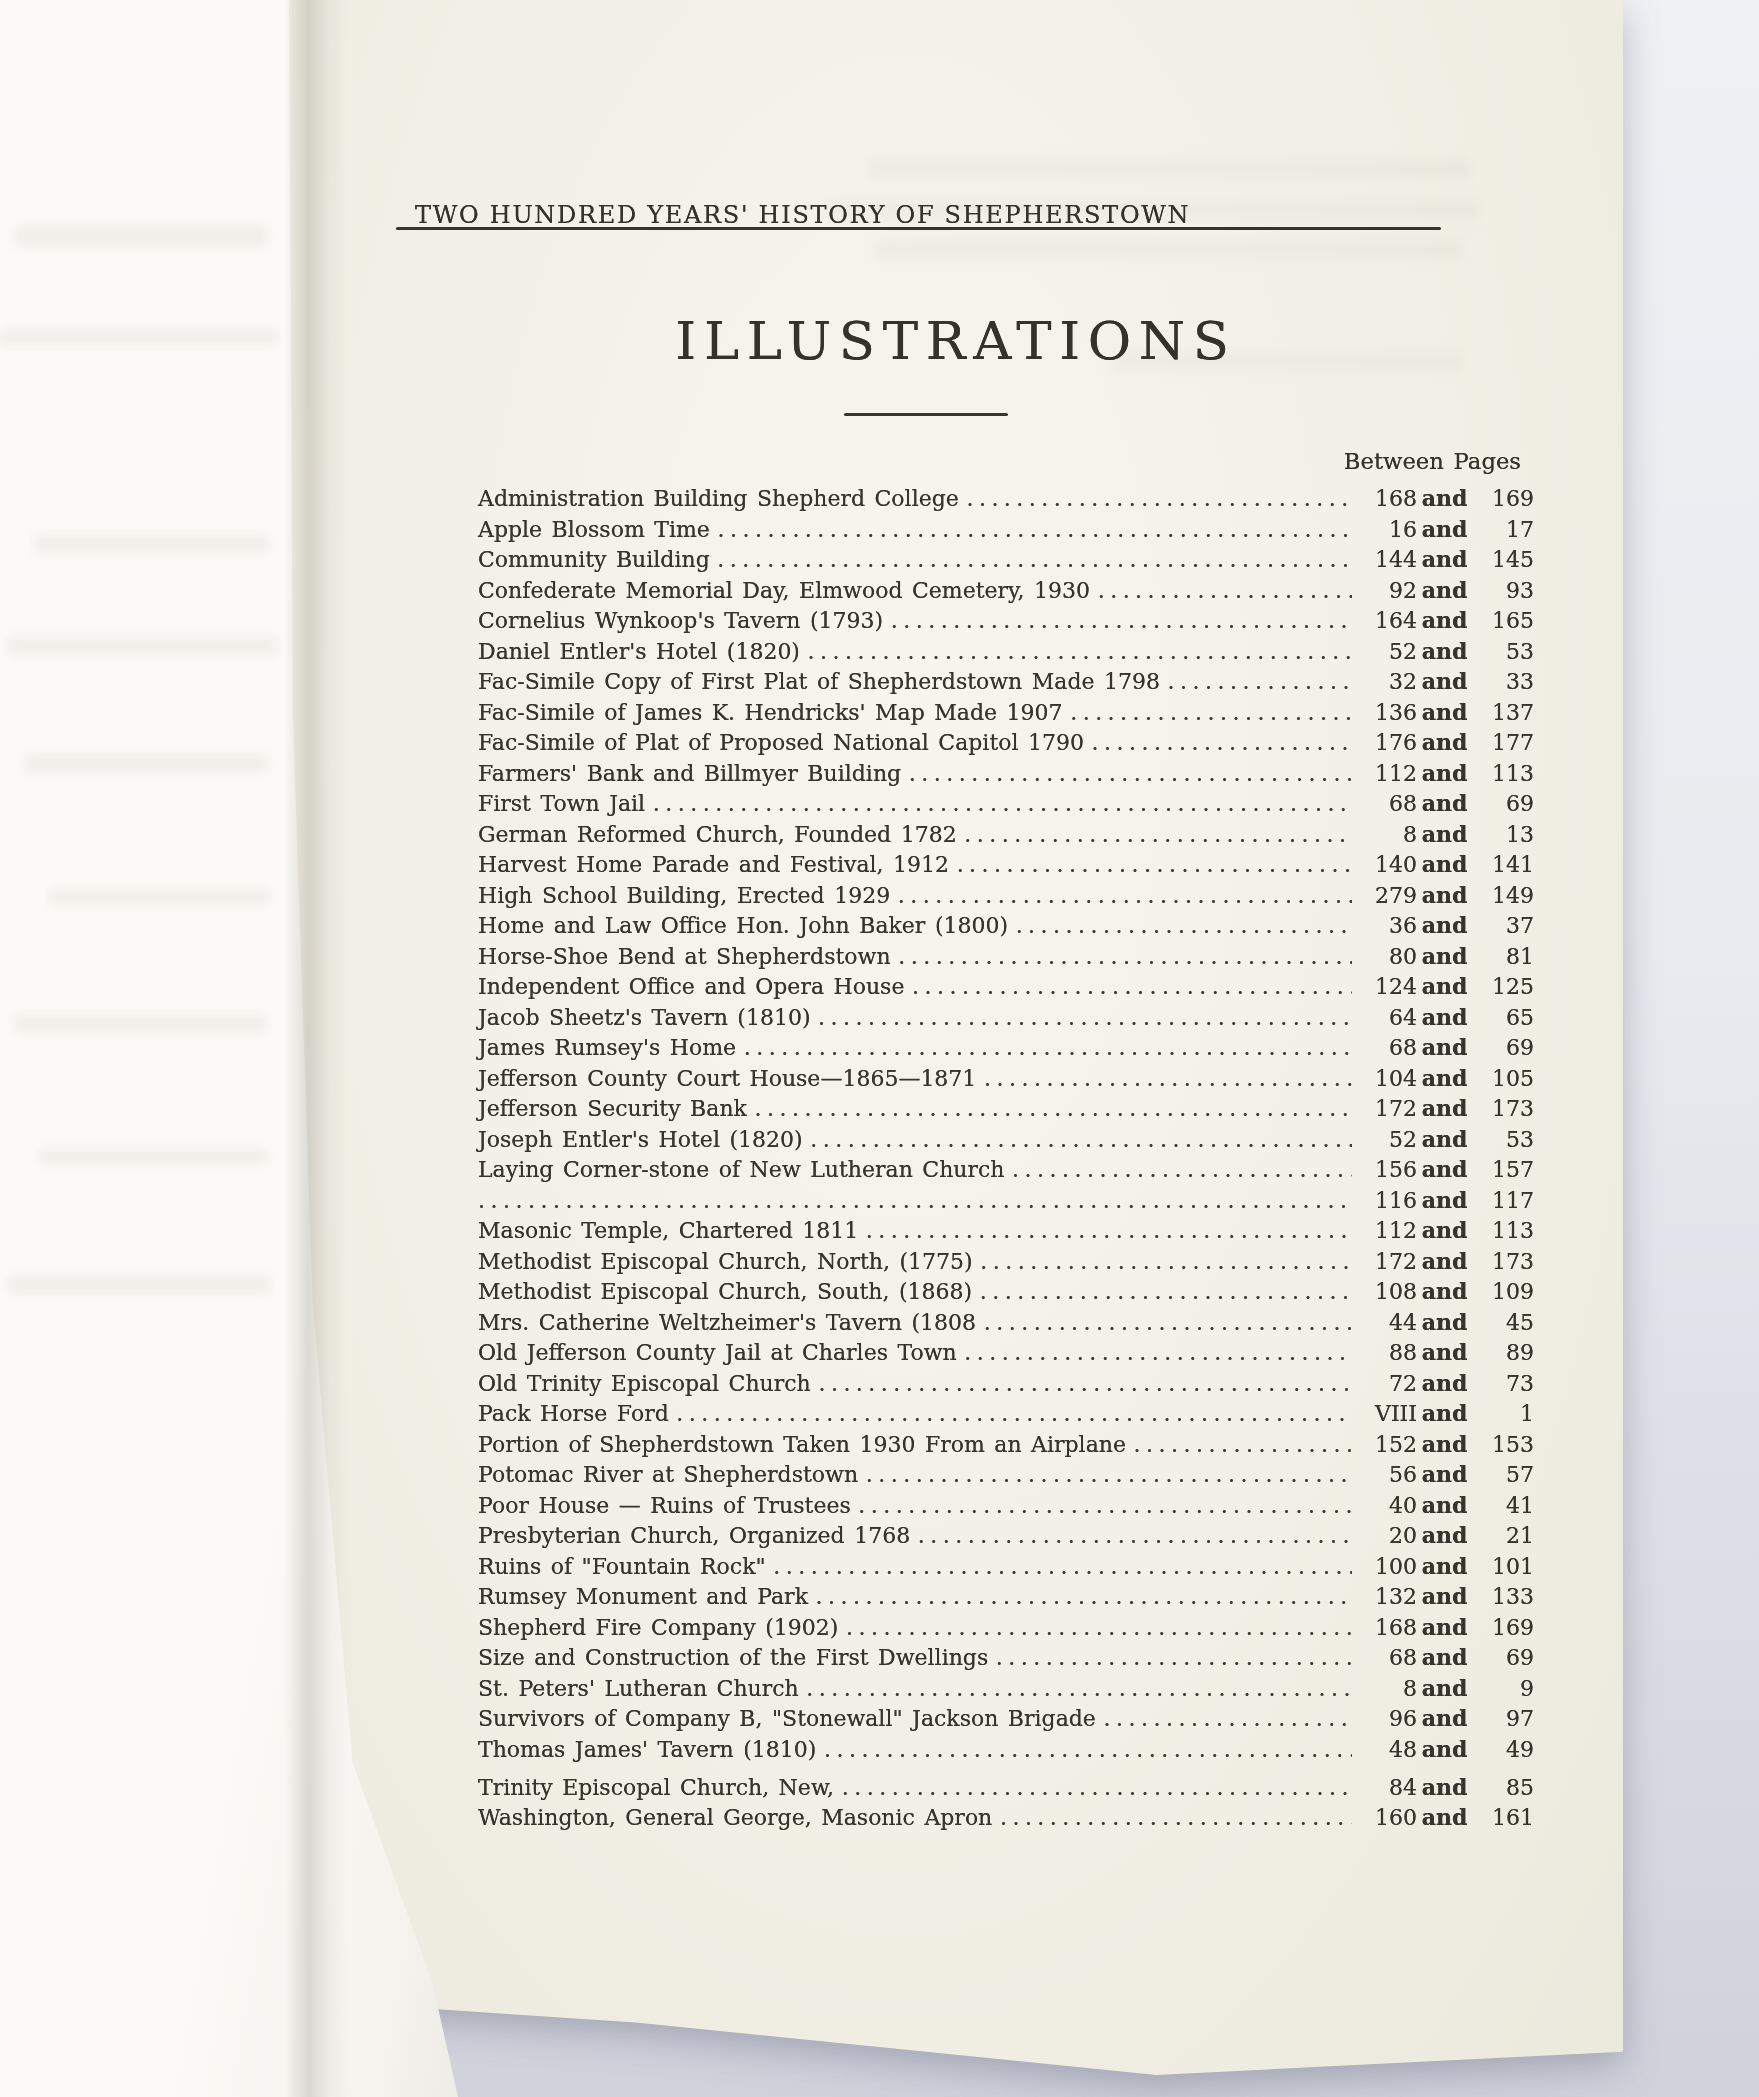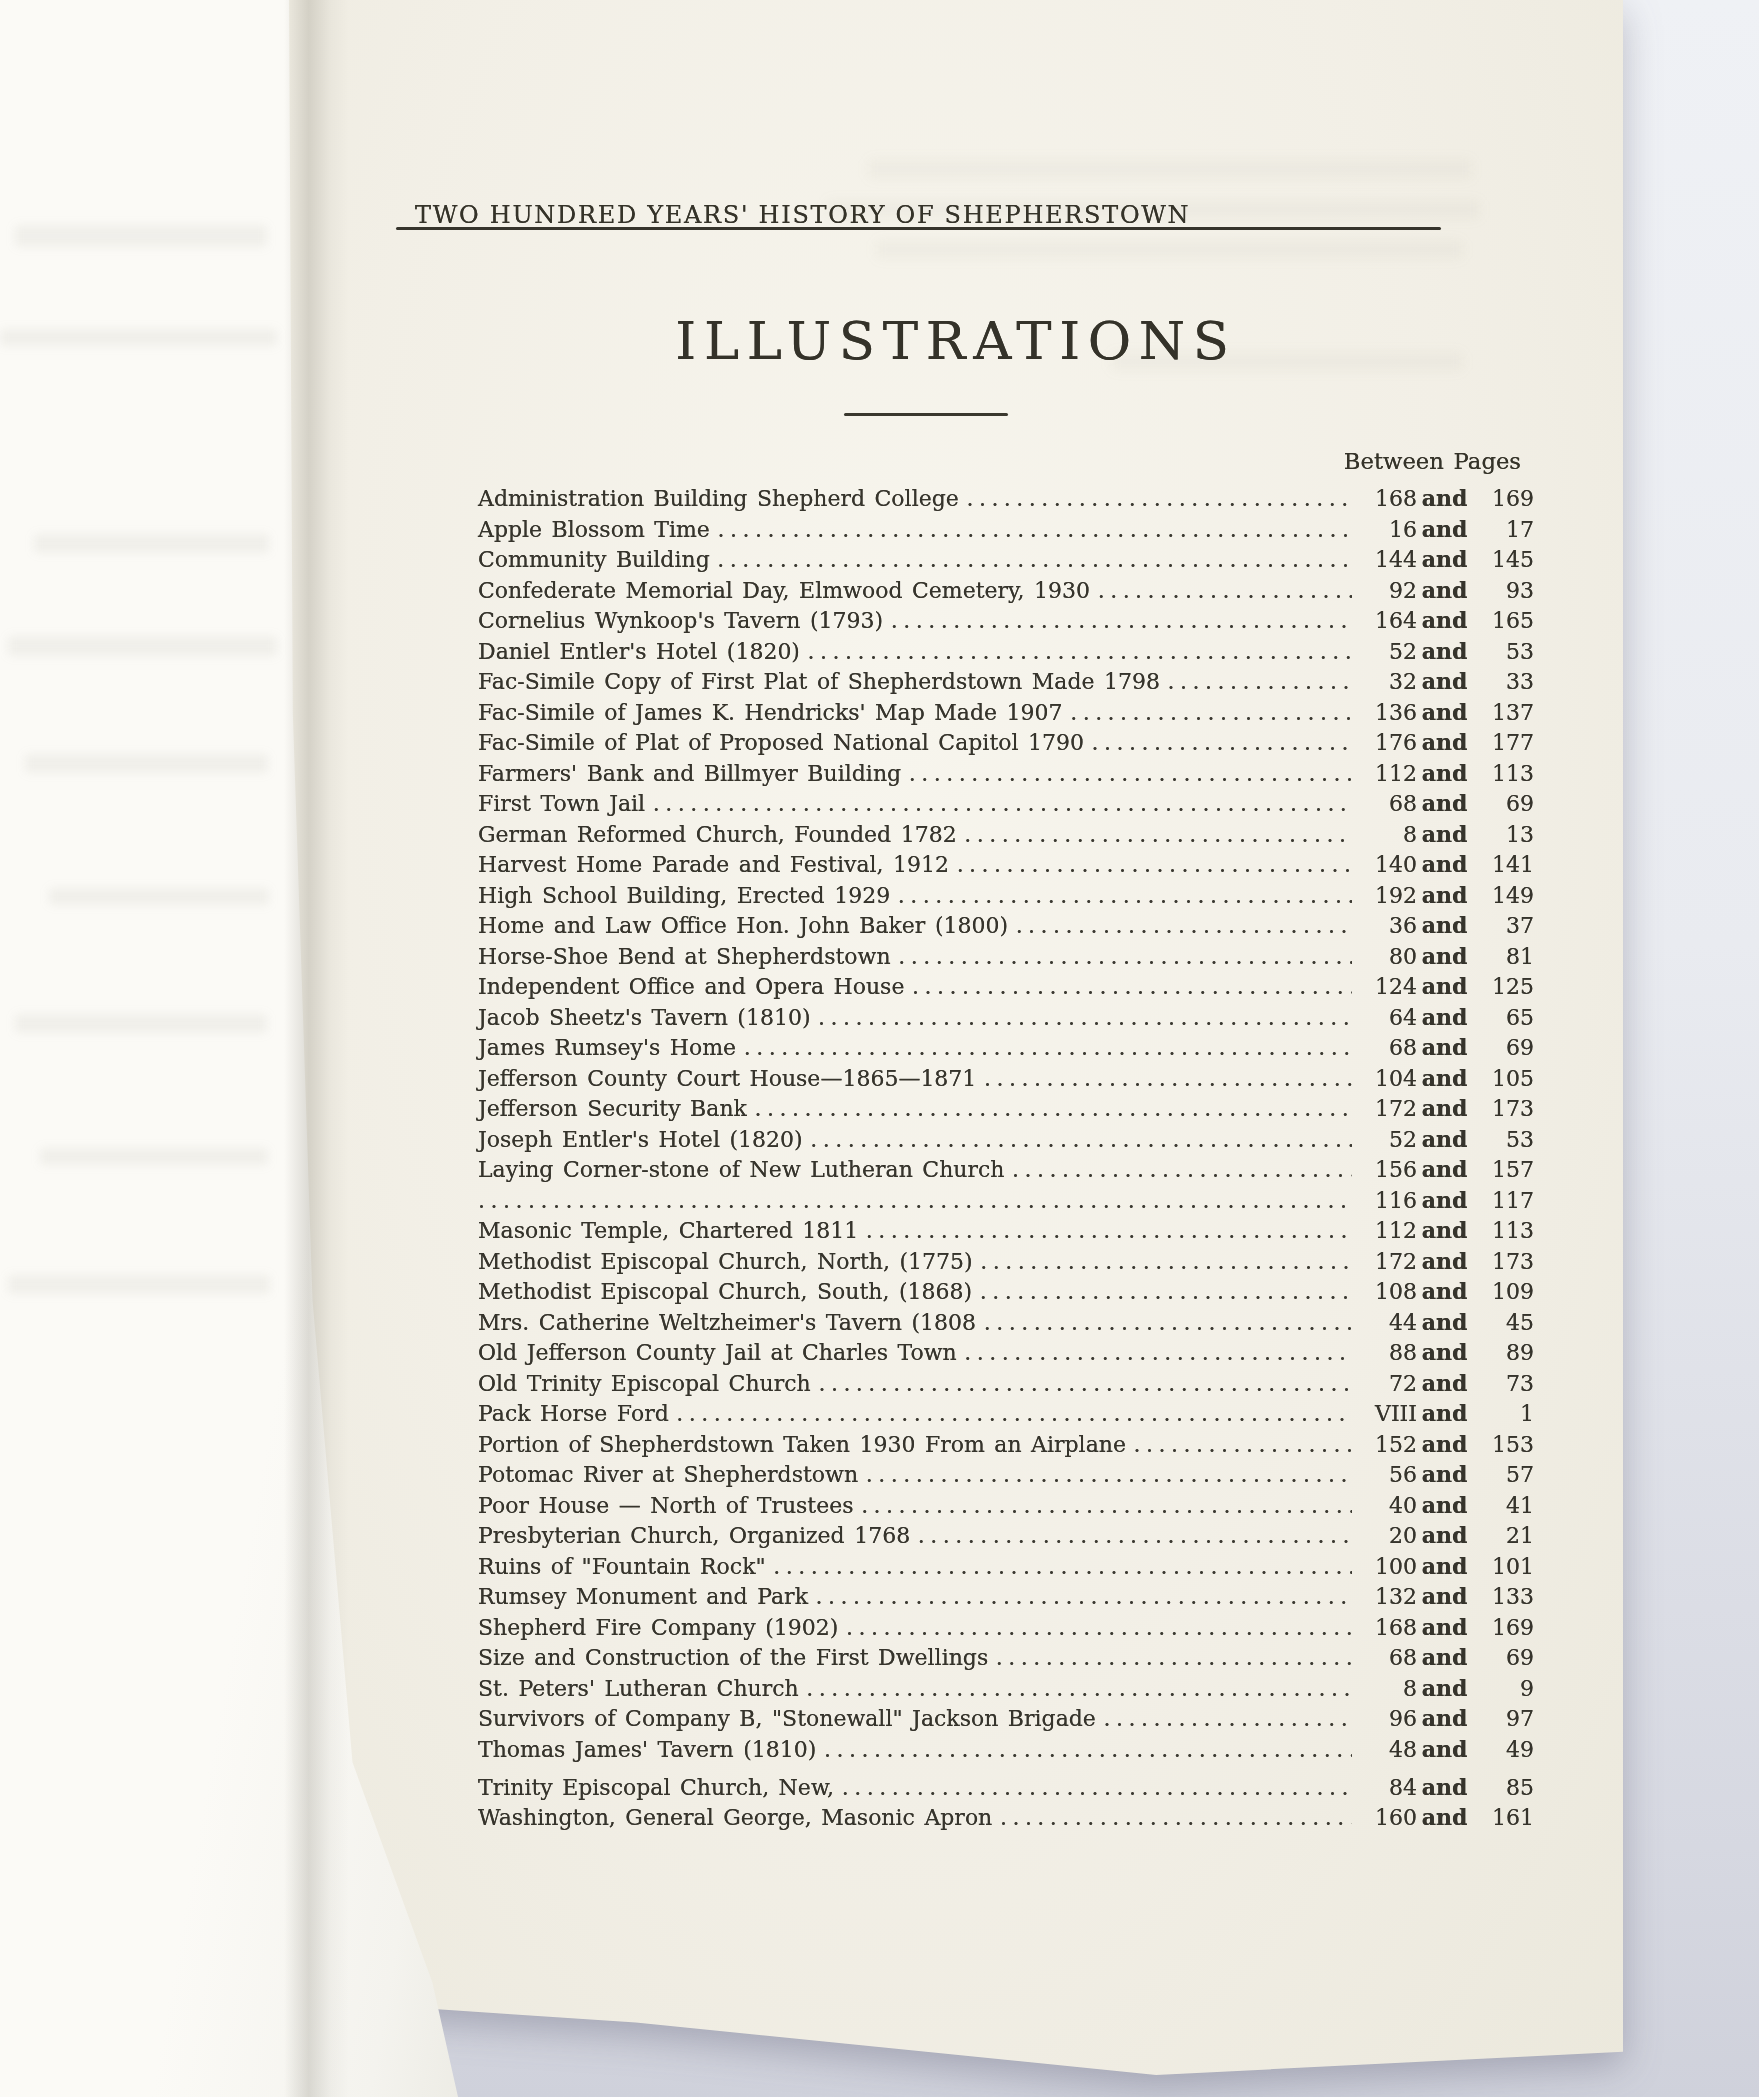--- a/index.html
+++ b/index.html
@@ -180,21 +180,21 @@
           <div class="entry">
             <span class="entry-title">Harvest Home Parade and Festival, 1912</span>
             <span class="entry-dots">..........................................................................................</span>
             <span class="pg-from">140</span>
             <span class="pg-and">and</span>
             <span class="pg-to">141</span>
           </div>
           <div class="entry">
             <span class="entry-title">High School Building, Erected 1929</span>
             <span class="entry-dots">..........................................................................................</span>
-            <span class="pg-from">192</span>
+            <span class="pg-from">279</span>
             <span class="pg-and">and</span>
             <span class="pg-to">149</span>
           </div>
           <div class="entry">
             <span class="entry-title">Home and Law Office Hon. John Baker (1800)</span>
             <span class="entry-dots">..........................................................................................</span>
             <span class="pg-from">36</span>
             <span class="pg-and">and</span>
             <span class="pg-to">37</span>
           </div>
@@ -317,21 +317,21 @@
             <span class="pg-to">153</span>
           </div>
           <div class="entry">
             <span class="entry-title">Potomac River at Shepherdstown</span>
             <span class="entry-dots">..........................................................................................</span>
             <span class="pg-from">56</span>
             <span class="pg-and">and</span>
             <span class="pg-to">57</span>
           </div>
           <div class="entry">
-            <span class="entry-title">Poor House — North of Trustees</span>
+            <span class="entry-title">Poor House — Ruins of Trustees</span>
             <span class="entry-dots">..........................................................................................</span>
             <span class="pg-from">40</span>
             <span class="pg-and">and</span>
             <span class="pg-to">41</span>
           </div>
           <div class="entry">
             <span class="entry-title">Presbyterian Church, Organized 1768</span>
             <span class="entry-dots">..........................................................................................</span>
             <span class="pg-from">20</span>
             <span class="pg-and">and</span>

